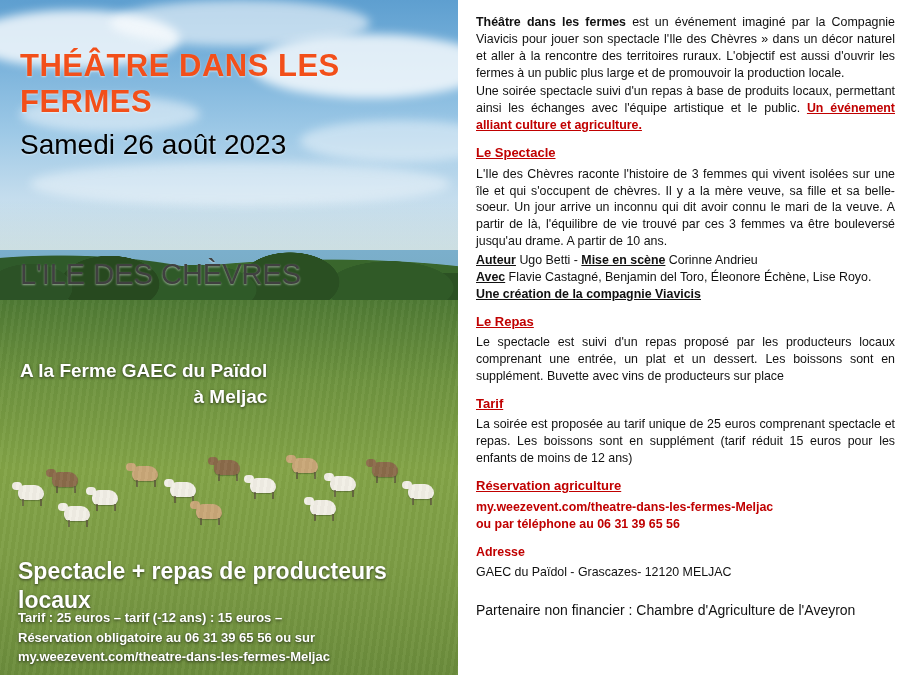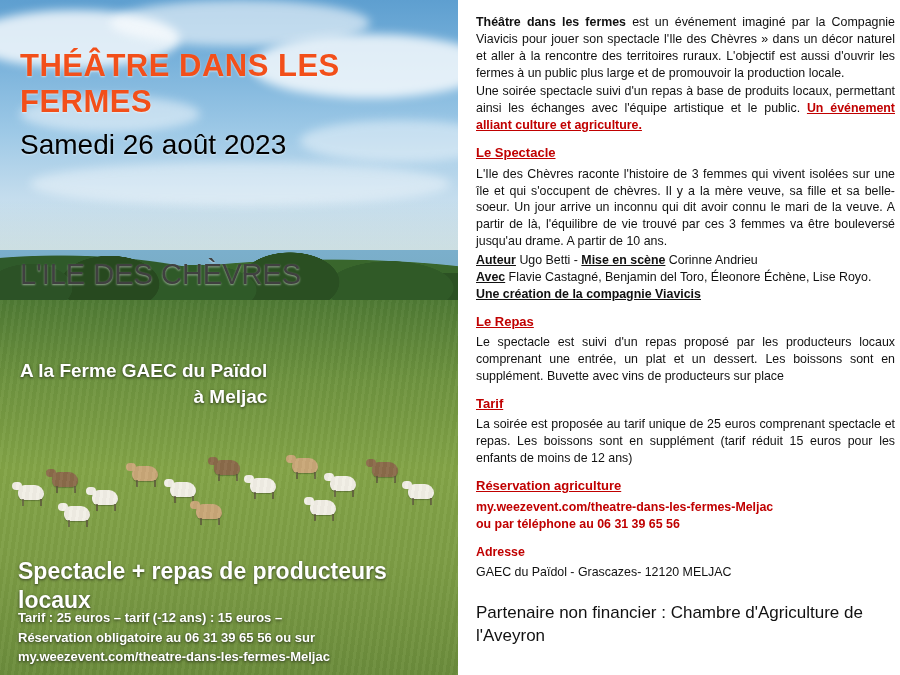--- a/index.html
+++ b/index.html
@@ -227,21 +227,21 @@
     color: #c00000;
     font-weight: bold;
     margin: 12px 0 3px 0;
   }
   .addr {
     font-weight: normal;
     margin: 0;
   }
   .partner {
     margin-top: 20px;
-    font-size: 17px;
+    font-size: 14px;
   }
 </style>
 </head>
 <body>
 
 <div class="page">
 
   <div class="poster">
     <div class="sky">
       <div class="cloud c1"></div>

